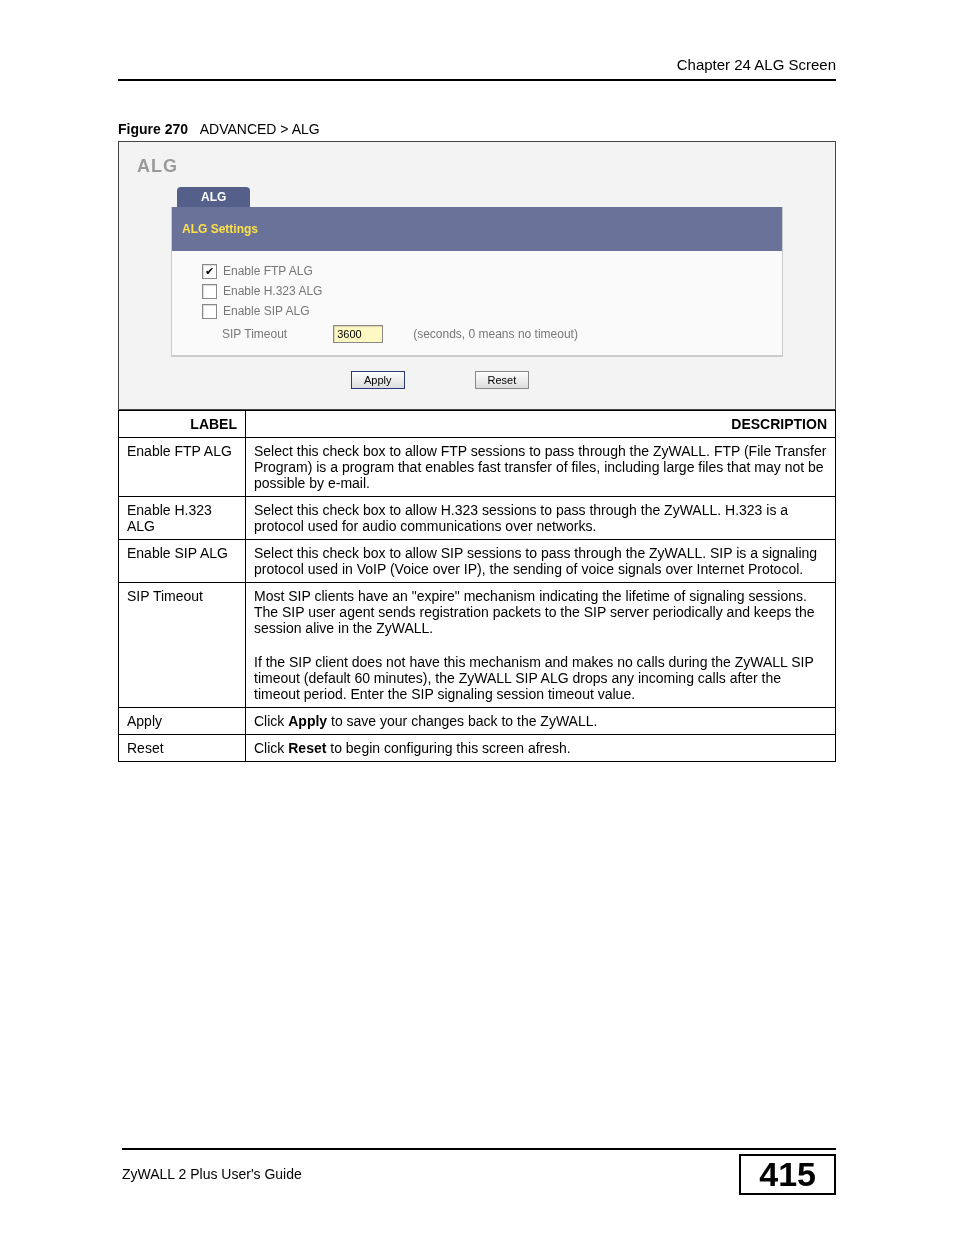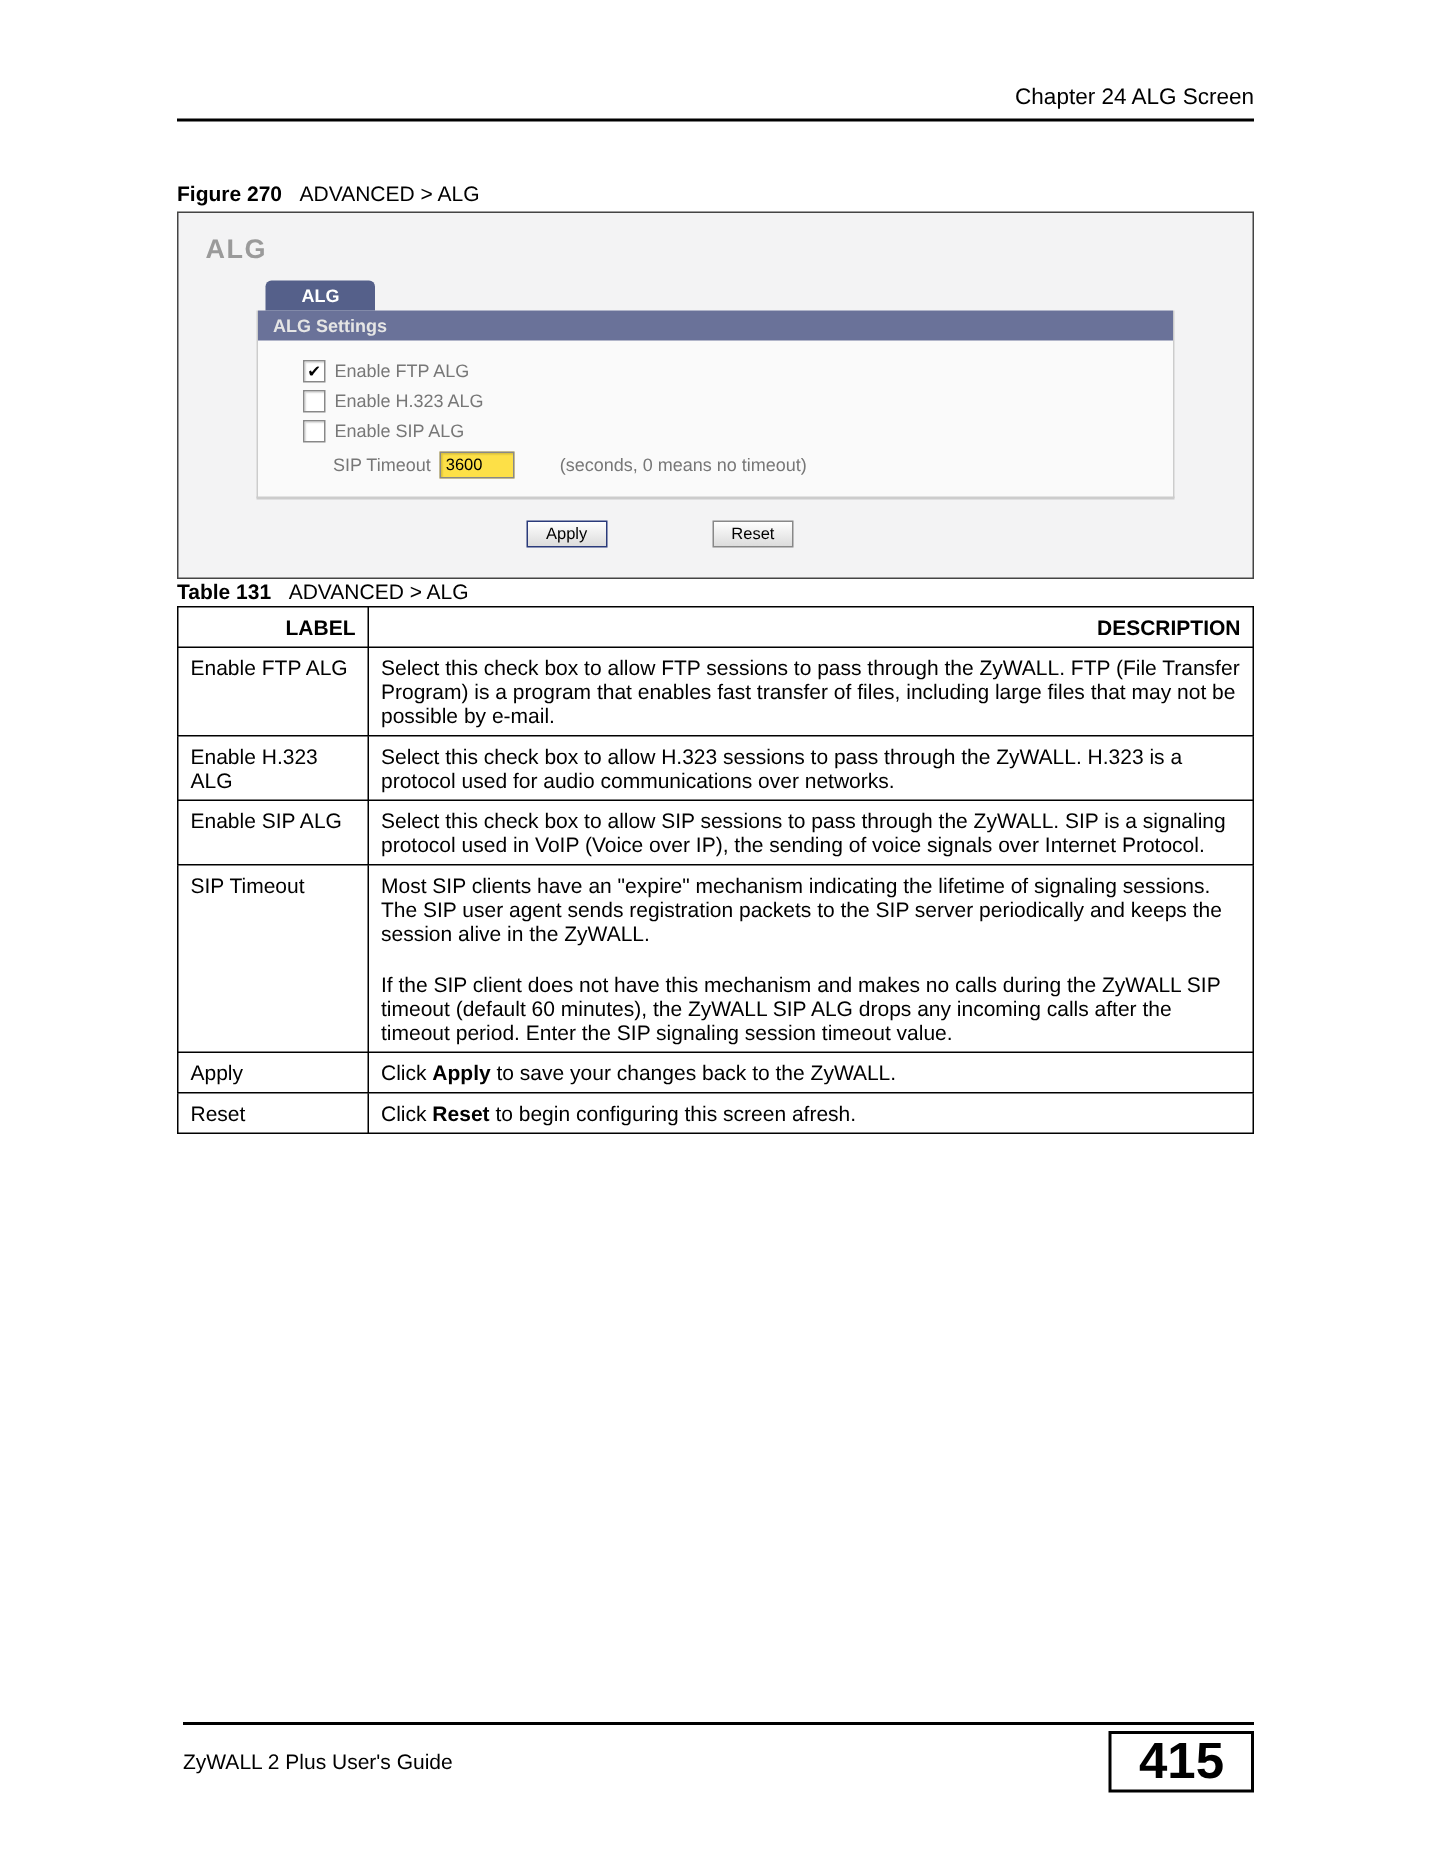--- a/index.html
+++ b/index.html
@@ -53,23 +53,23 @@
     border-top-right-radius: 4px;
   }
   .settings-panel {
     margin: 0 40px;
     background: #fafafa;
     border: 1px solid #ccc;
     border-top: none;
   }
   .settings-header {
     background: #6a7299;
-    color: #e5e5e5;
+    color: #fde047;
     font-size: 12px;
-    padding: 3px 10px;
+    padding: 15px 10px;
     font-weight: bold;
   }
   .settings-body {
     padding: 10px 0 2px 30px;
     color: #777;
     font-size: 12px;
   }
   .chk-row {
     display: flex;
     align-items: center;
@@ -89,26 +89,27 @@
   }
   .chk-box.checked::after { content: "✔"; color: #000; }
   .timeout-row {
     display: flex;
     align-items: center;
     margin: 4px 0 10px 20px;
     gap: 6px;
   }
   .timeout-input {
     border: 1px solid #888;
-    background: #fde047;
+    background: #fef9c3;
     font-size: 11px;
     width: 42px;
     height: 16px;
     padding: 0 3px;
     box-shadow: inset 1px 1px 1px rgba(0,0,0,0.15);
+    margin-left: 40px;
   }
   .hint { margin-left: 24px; }
   .button-row {
     border-top: 1px solid #ccc;
     margin: 0 40px;
     padding: 14px 0 4px 0;
     text-align: left;
   }
   .button-row-inner {
     display: flex;
@@ -213,23 +214,20 @@
 
     <div class="button-row">
       <div class="button-row-inner">
         <button class="btn apply">Apply</button>
         <button class="btn">Reset</button>
       </div>
     </div>
   </div>
 
 
-  <div class="tbl-caption">
-    <span class="bold">Table 131</span>&nbsp;&nbsp;&nbsp;<span>ADVANCED &gt; ALG</span>
-  </div>
 
   <table class="desc">
     <tbody>
         <tr>
       <th class="label-col">LABEL</th>
       <th>DESCRIPTION</th>
     </tr>
     <tr>
       <td class="label-col">Enable FTP ALG</td>
       <td>Select this check box to allow FTP sessions to pass through the ZyWALL. FTP (File Transfer Program) is a program that enables fast transfer of files, including large files that may not be possible by e-mail.</td>

